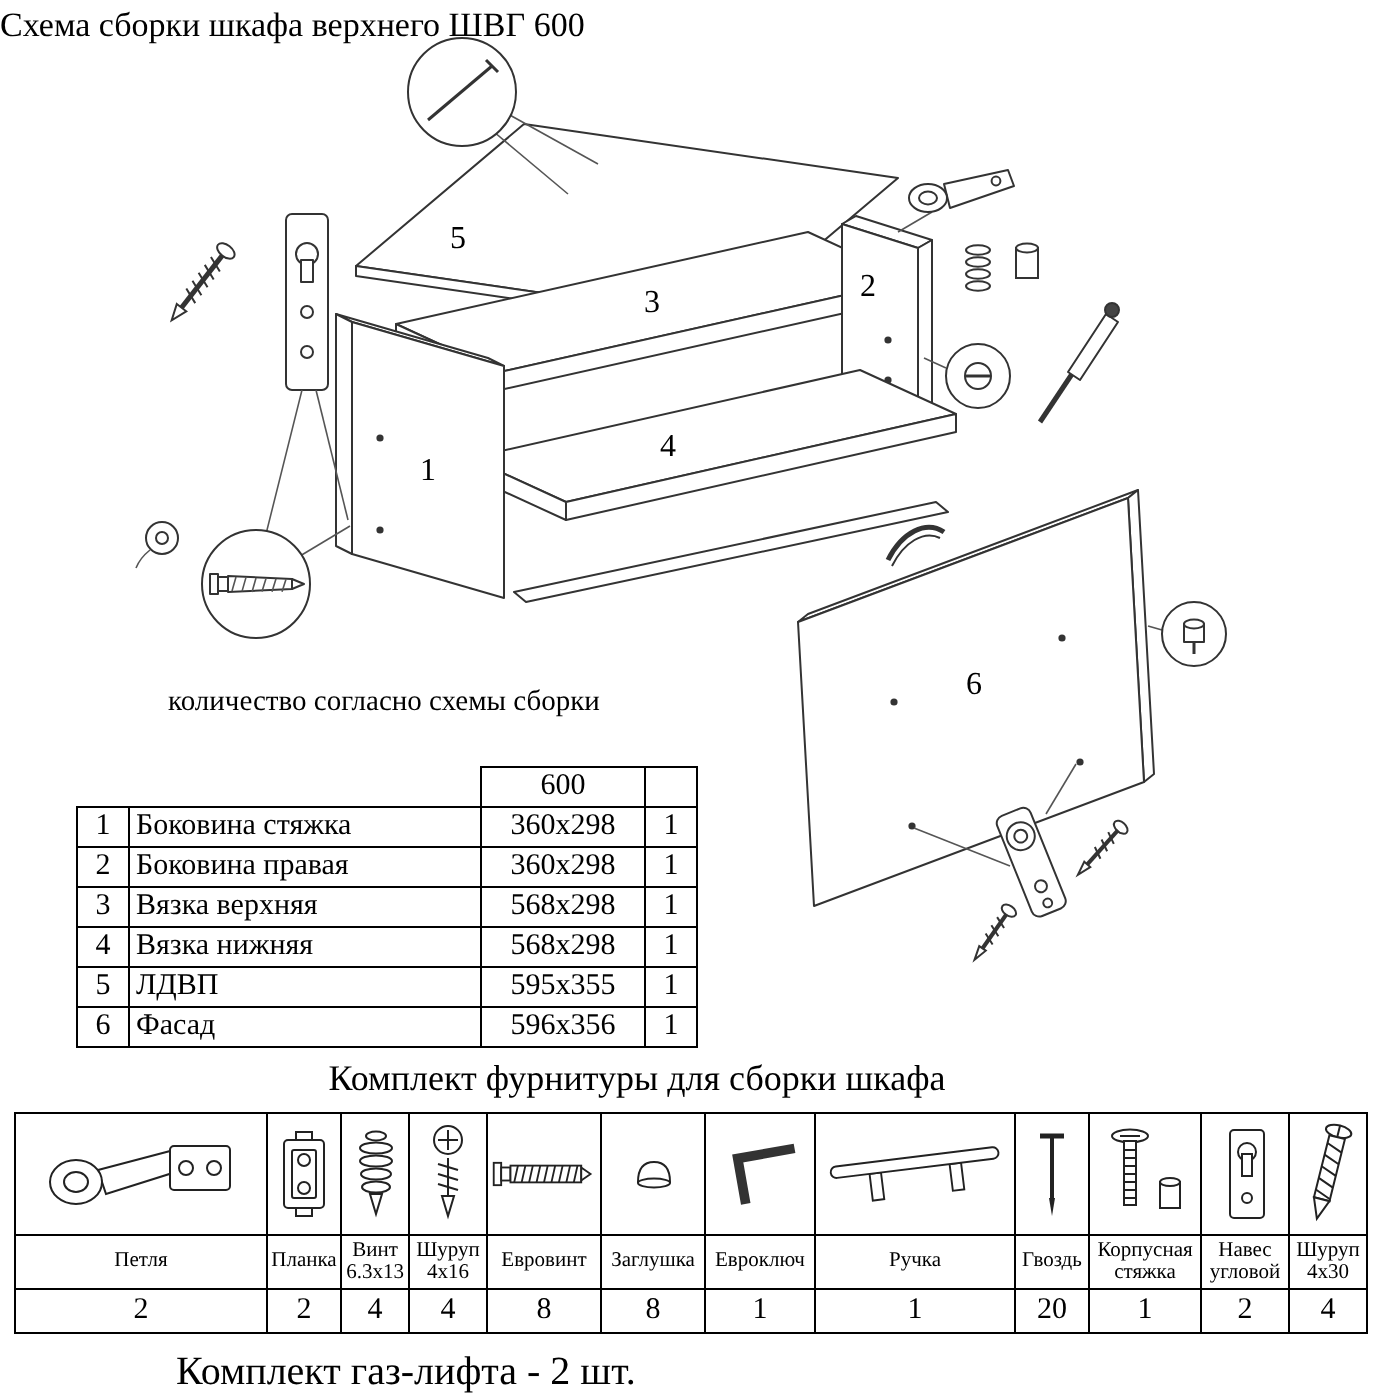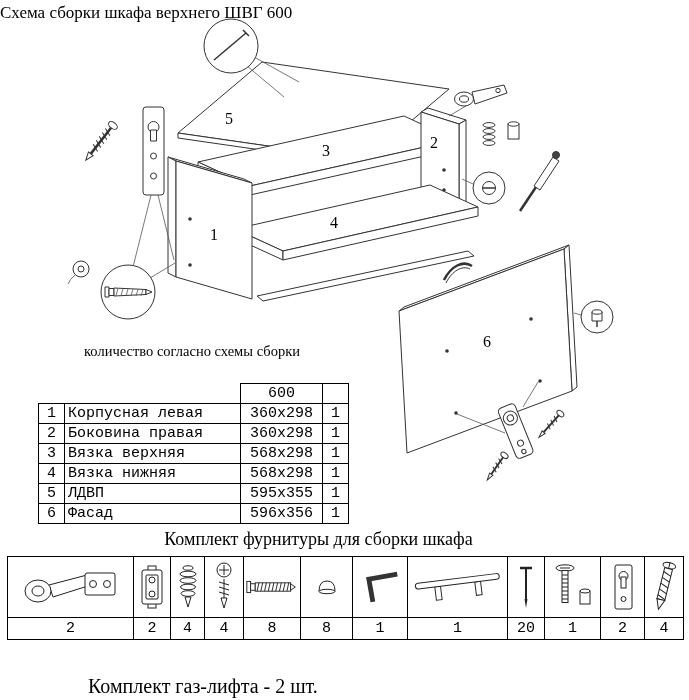--- a/index.html
+++ b/index.html
@@ -1,21 +1,21 @@
 <!DOCTYPE html>
 <html><head>
 <meta charset="utf-8">
 <style>
   html,body{margin:0;padding:0;background:#fff;}
   #page{position:relative;width:689px;height:700px;background:#fff;overflow:hidden;
         font-family:"Liberation Serif",serif;color:#000;}
   .title{position:absolute;top:3px;left:0;width:689px;text-align:left;font-size:17px;}
   .note{position:absolute;left:56px;top:343px;width:272px;text-align:center;
         font-size:14.5px;line-height:1.12;}
-  table{border-collapse:collapse;font-family:Liberation Mono, monospace;}
+  table{border-collapse:collapse;}
   .parts-table{position:absolute;left:38px;top:383px;font-size:15px;}
   .parts-table td{border:1px solid #000;height:19px;padding:0 3px;}
   .parts-table td.nb{border:none;}
   .parts-table .c{text-align:center;}
   .hw-title{position:absolute;top:529px;left:0;width:637px;text-align:center;font-size:18px;}
   .hw-table{position:absolute;left:7px;top:556px;table-layout:fixed;}
   .hw-table td{border:1px solid #000;text-align:center;vertical-align:middle;
                padding:1px;overflow:hidden;}
   .icon-row td{height:58px;}
   .label-row td{height:24px;font-size:10.5px;line-height:1.05;}
@@ -212,21 +212,21 @@
       </colgroup>
     <tbody>
         <tr>
       <td class="nb"></td>
       <td class="nb"></td>
       <td class="c">600</td>
       <td></td>
     </tr>
     <tr>
       <td class="c">1</td>
-      <td>Корпусная левая</td>
+      <td>Боковина стяжка</td>
       <td class="c">360x298</td>
       <td class="c">1</td>
     </tr>
     <tr>
       <td class="c">2</td>
       <td>Боковина правая</td>
       <td class="c">360x298</td>
       <td class="c">1</td>
     </tr>
     <tr>
@@ -374,20 +374,34 @@
           <g transform="rotate(14 12 27)">
             <ellipse class="ic" cx="12" cy="5" rx="6.5" ry="3"></ellipse>
             <line class="ic" x1="12" y1="2" x2="12" y2="8"></line>
             <polygon class="ic" points="8,8 16,8 16,40 8,40"></polygon>
             <path class="ic" d="M8,12 l8,3 M8,18 l8,3 M8,24 l8,3 M8,30 l8,3 M8,36 l8,3"></path>
             <polygon class="ic" points="8,40 16,40 12,50"></polygon>
           </g>
         </svg>
       </td>
     </tr>
+    <tr class="label-row">
+      <td>Петля</td>
+      <td>Планка</td>
+      <td>Винт 6.3x13</td>
+      <td>Шуруп 4x16</td>
+      <td>Евровинт</td>
+      <td>Заглушка</td>
+      <td>Евроключ</td>
+      <td>Ручка</td>
+      <td>Гвоздь</td>
+      <td>Корпусная стяжка</td>
+      <td>Навес угловой</td>
+      <td>Шуруп 4x30</td>
+    </tr>
     <tr class="qty-row">
       <td>2</td>
       <td>2</td>
       <td>4</td>
       <td>4</td>
       <td>8</td>
       <td>8</td>
       <td>1</td>
       <td>1</td>
       <td>20</td>

